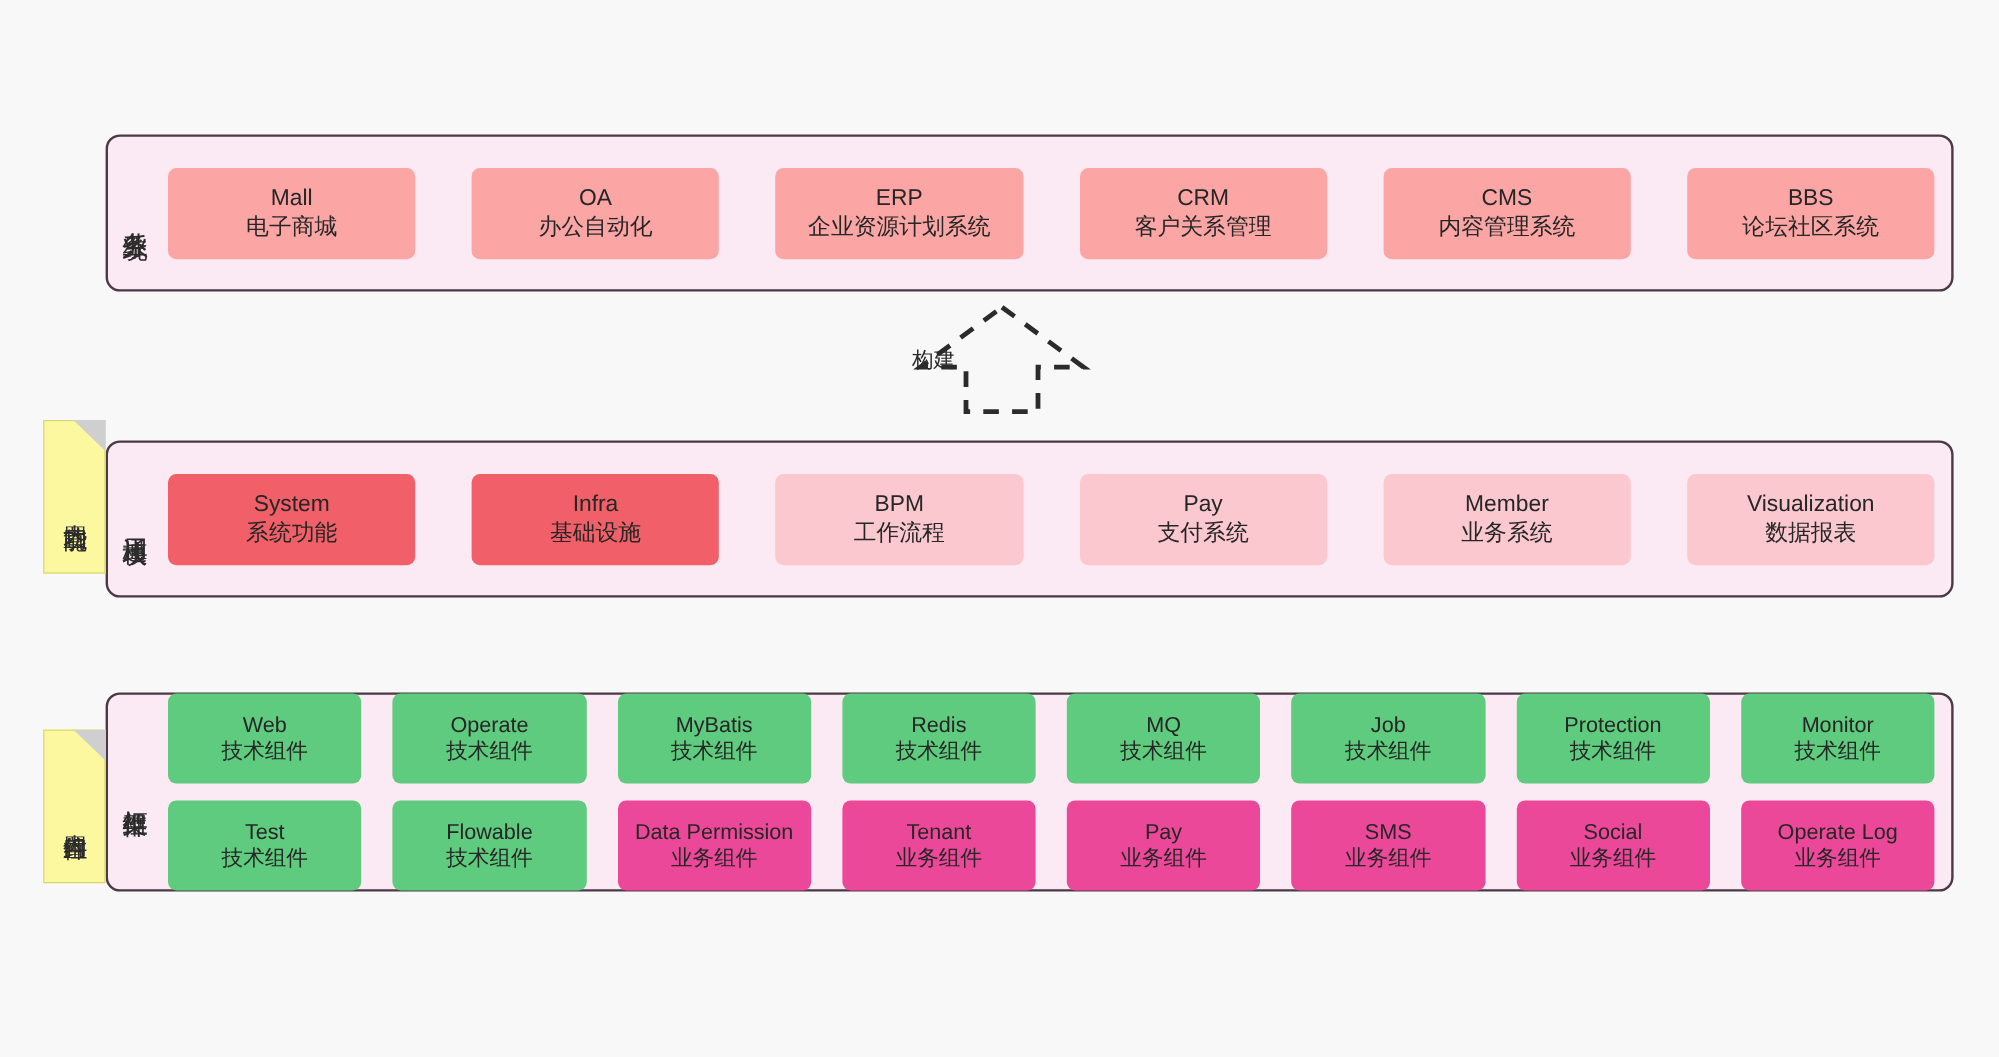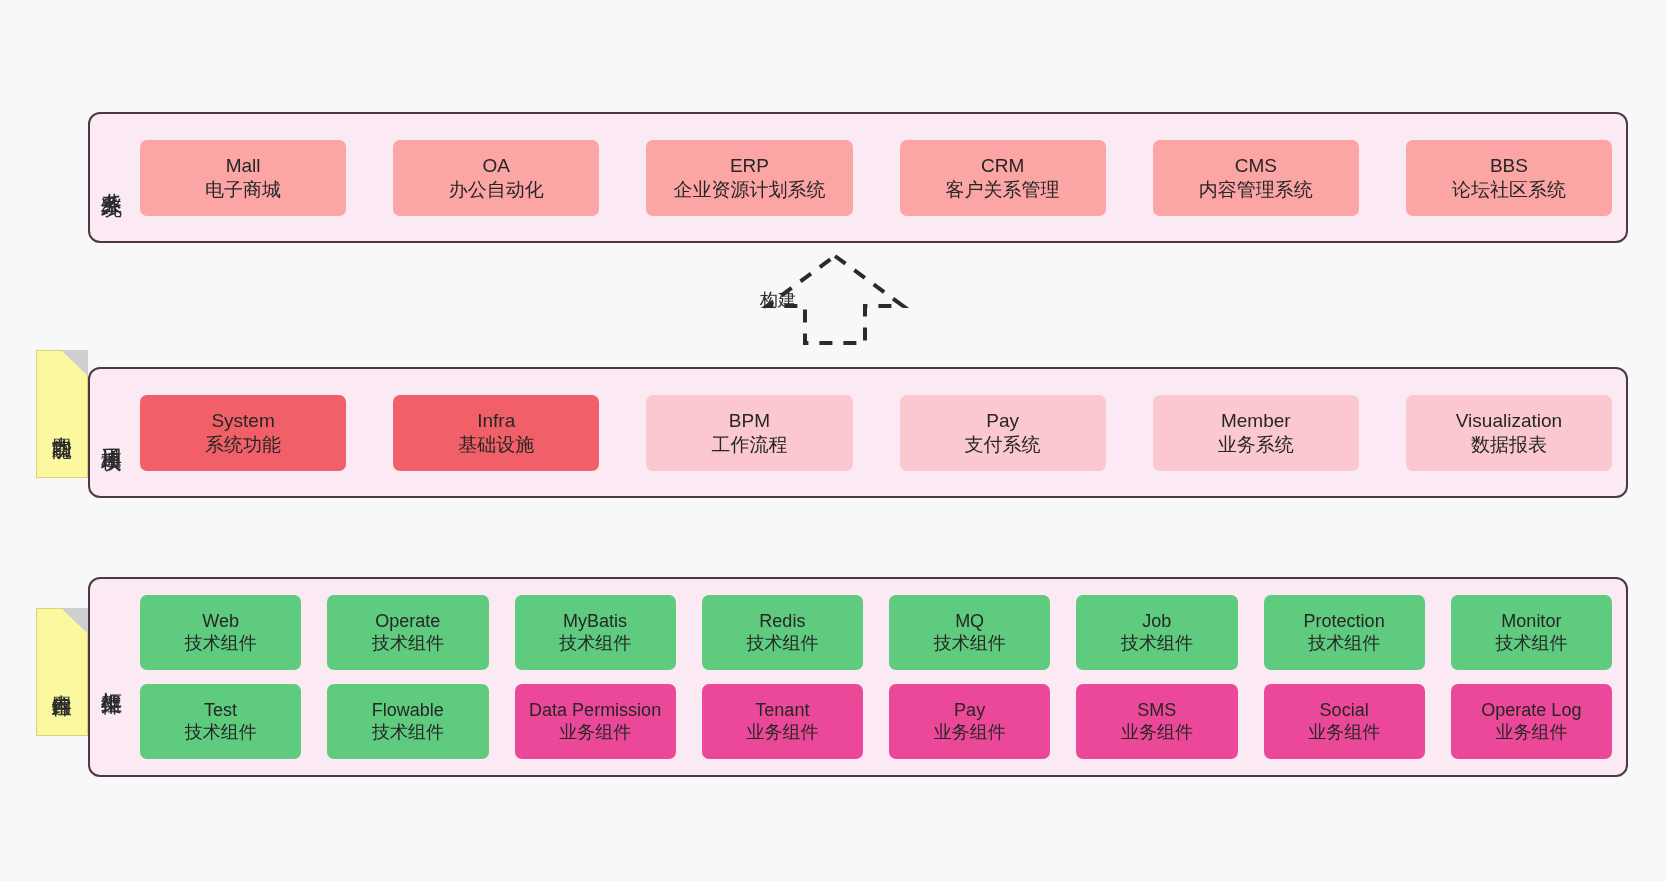--- a/index.html
+++ b/index.html
@@ -103,21 +103,21 @@
     height: 76px;
   }
   .fill-red-strong { background: #f16068; }
   .fill-red-light  { background: #fbc8cf; }
 
   
   #layer-framework {
     left: 88px;
     top: 577px;
     width: 1540px;
-    height: 200px;
+    height: 166px;
   }
   #layer-framework .layer-body {
     flex-direction: column;
     justify-content: center;
     padding: 12px 14px 12px 6px;
     gap: 14px;
   }
   .comp-row {
     display: flex;
     gap: 26px;

